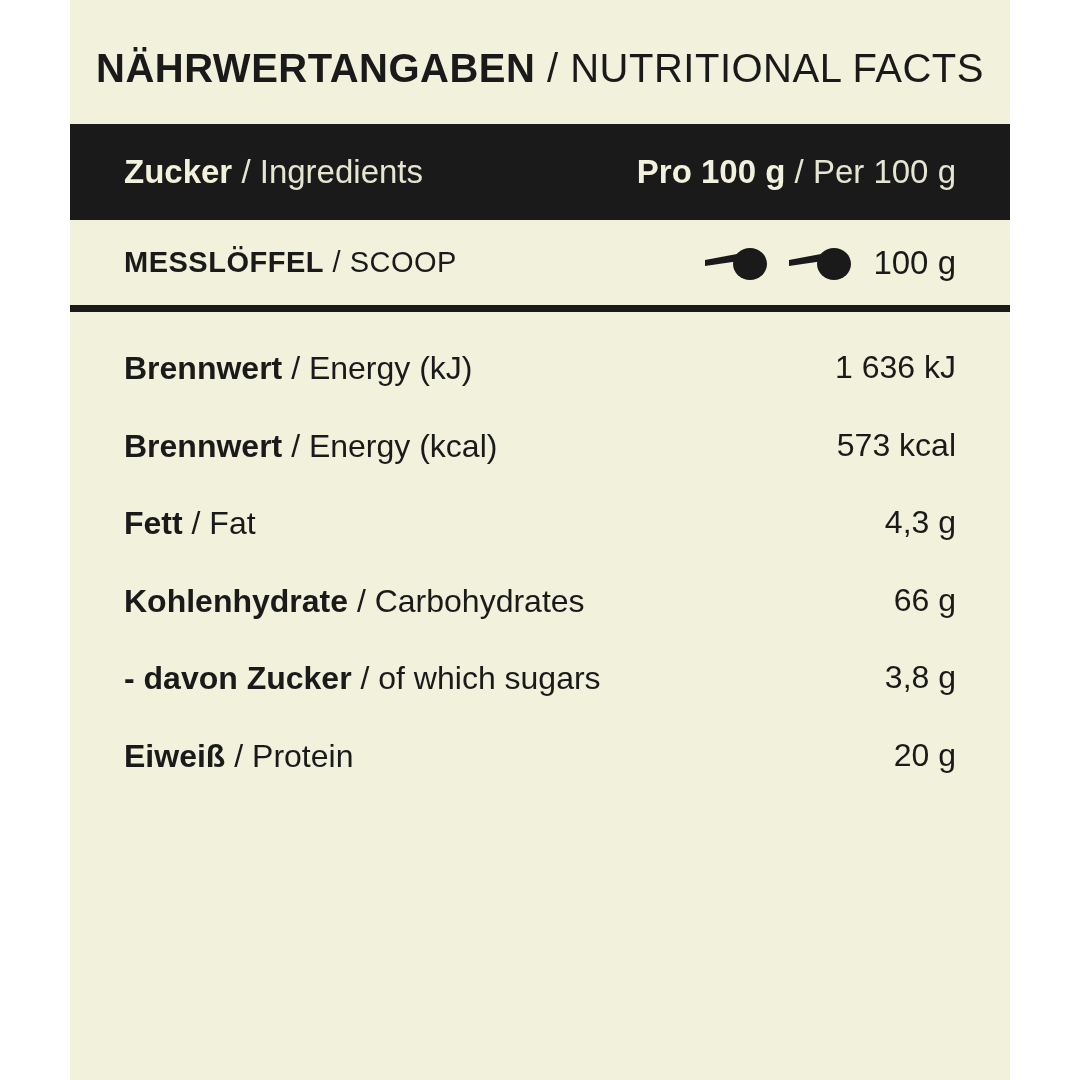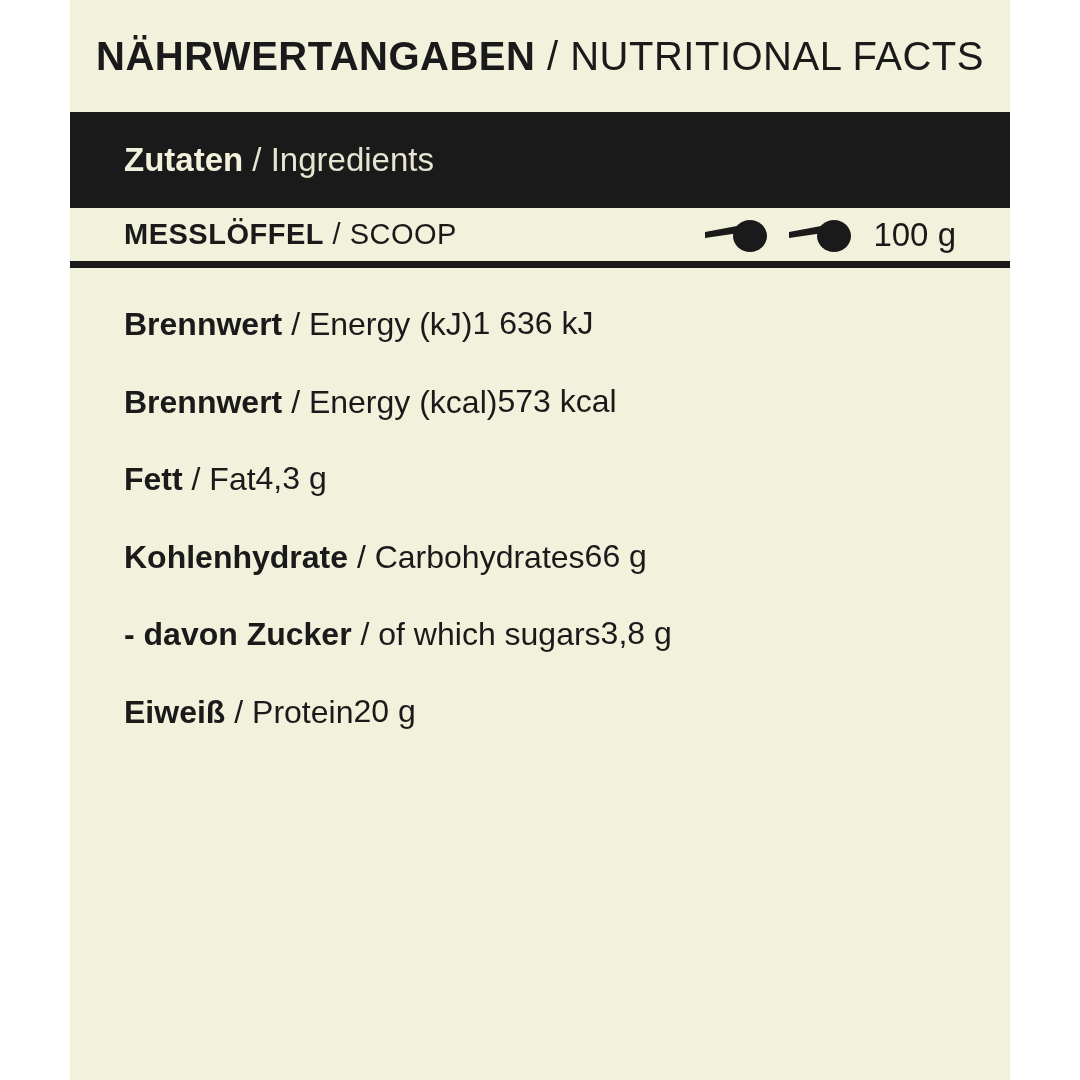--- a/index.html
+++ b/index.html
@@ -24,20 +24,21 @@
     box-sizing: border-box;
   }
 
   .title-row {
     height: 112px;
     display: flex;
     align-items: center;
     justify-content: center;
     padding: 0 20px;
     box-sizing: border-box;
+    margin-top: 12px;
   }
   .title-text {
     font-size: 40px;
     font-weight: 700;
     color: #1a1a1a;
     letter-spacing: 0.5px;
     white-space: nowrap;
   }
   .title-text .light {
     font-weight: 400;
@@ -62,21 +63,21 @@
   .header-right {
     font-size: 33px;
     color: #f2f1dc;
     white-space: nowrap;
     text-align: right;
   }
   .header-right .b { font-weight: 700; }
   .header-right .l { font-weight: 400; color: #e6e5d2; }
 
   .scoop-row {
-    height: 60px;
+    height: 92px;
     display: flex;
     align-items: center;
     padding: 0 54px;
     box-sizing: border-box;
     border-bottom: 7px solid #1a1a1a;
   }
   .scoop-label {
     flex: 1;
     font-size: 29px;
     color: #1a1a1a;
@@ -102,21 +103,23 @@
     white-space: nowrap;
   }
 
   .rows {
     padding: 18px 54px 0 54px;
     box-sizing: border-box;
   }
   .row {
     display: flex;
     align-items: flex-start;
+    justify-content: space-between;
     padding: 17px 0;
+    gap: 20px;
   }
   .row-label {
     font-size: 32px;
     color: #1a1a1a;
     line-height: 1.36;
     max-width: 640px;
   }
   .row-label .b { font-weight: 700; }
   .row-label .l { font-weight: 400; }
   .row-value {
@@ -139,21 +142,24 @@
 <div class="panel">
 
   <div class="title-row">
     <div class="title-text">
       <span>NÄHRWERTANGABEN</span><span class="light"> / </span><span class="light">NUTRITIONAL FACTS</span>
     </div>
   </div>
 
   <div class="header-band">
     <div class="header-left">
-      <span class="b">Zutaten</span><span class="l"> / </span><span class="l">Ingredients</span>
+      <span class="b">Zucker</span><span class="l"> / </span><span class="l">Ingredients</span>
+    </div>
+    <div class="header-right">
+      <span class="b">Pro 100 g</span><span class="l"> / </span><span class="l">Per 100 g</span>
     </div>
   </div>
 
   <div class="scoop-row">
     <div class="scoop-label">
       <span class="b">MESSLÖFFEL</span><span class="l"> / </span><span class="l">SCOOP</span>
     </div>
     <div class="scoop-right">
       <div class="scoop-icons">
         <svg width="72" height="42" viewBox="0 0 72 42">

